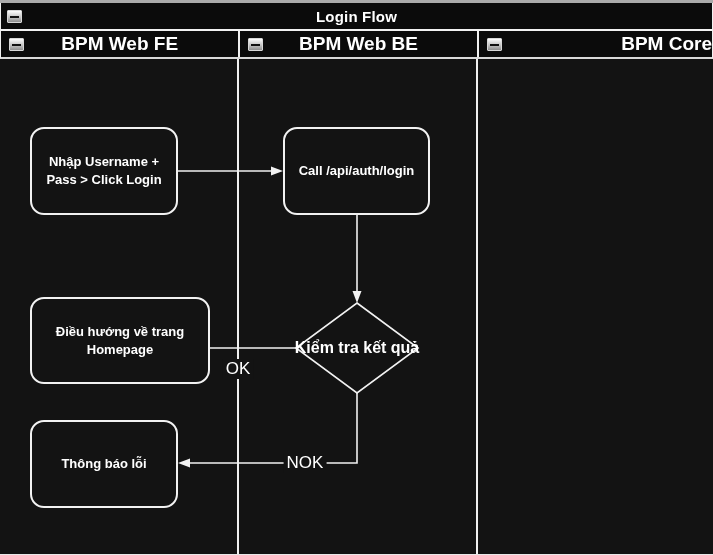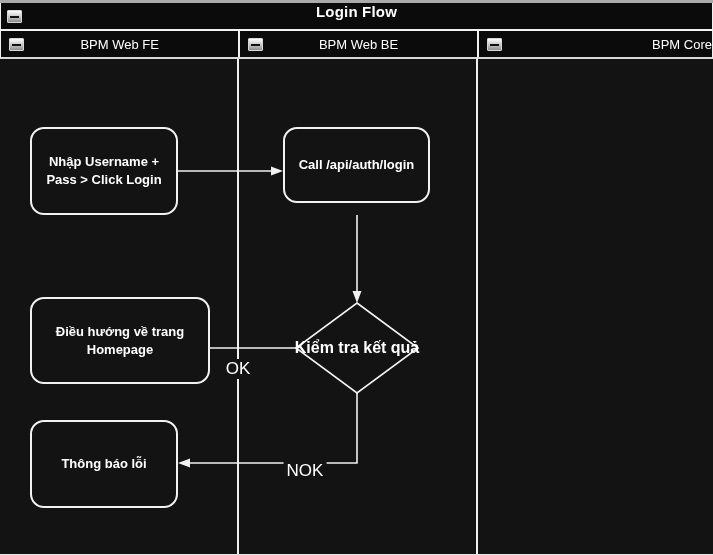--- a/index.html
+++ b/index.html
@@ -9,33 +9,33 @@
     background:#131313;
     font-family:"Liberation Sans","DejaVu Sans",sans-serif;
     color:#ffffff;
     border-bottom:1px solid #e8e8e8;
   }
   .top-strip{position:absolute;left:0;top:0;width:713px;height:3px;background:#ababab;}
   .pool-title-row{
     position:absolute;left:0;top:3px;width:713px;height:28px;
     background:#0b0b0b;border-left:1px solid #f0f0f0;border-right:1px solid #f0f0f0;
     border-bottom:2px solid #f2f2f2;
-    display:flex;align-items:flex-start;justify-content:center;
+    display:flex;align-items:center;justify-content:center;
   }
   .pool-title{font-size:15px;font-weight:bold;letter-spacing:.2px;}
   .lane-header-row{
     position:absolute;left:0;top:31px;width:713px;height:28px;
     background:#0b0b0b;border-left:1px solid #f0f0f0;border-right:1px solid #f0f0f0;
     border-bottom:2px solid #d9d9d9;
     display:flex;
   }
   .lane-header{
     position:relative;height:100%;
     display:flex;align-items:center;justify-content:center;
-    font-size:13px;font-weight:normal;
+    font-size:19px;font-weight:bold;
   }
   .lane-header + .lane-header{border-left:2px solid #f0f0f0;}
   .lh-1{width:238px;} .lh-2{width:239px;align-items:center;} .lh-3{width:236px;justify-content:flex-end;}
 
   .collapse-btn{
     position:absolute;width:15px;height:13px;
     background:linear-gradient(180deg,#fdfdfd 0%,#cfcfcf 45%,#8f8f8f 100%);
     border:1px solid #d8d8d8;border-radius:1px;
     display:flex;align-items:center;justify-content:center;
   }
@@ -46,37 +46,37 @@
   .lane-divider{position:absolute;top:59px;height:495px;width:2px;background:#f0f0f0;}
   .ld-1{left:237px;} .ld-2{left:476px;}
 
   .node{
     position:absolute;background:#131313;border:2px solid #f2f2f2;border-radius:14px;
     display:flex;align-items:center;justify-content:center;text-align:center;
     font-size:13px;font-weight:bold;line-height:1.35;
     white-space:pre-line;padding:4px 6px;z-index:3;
   }
   .n-input{left:30px;top:127px;width:148px;height:88px;}
-  .n-call{left:283px;top:127px;width:147px;height:76px;}
+  .n-call{left:283px;top:127px;width:147px;height:88px;}
   .n-redirect{left:30px;top:297px;width:180px;height:87px;}
   .n-error{left:30px;top:420px;width:148px;height:88px;}
 
   .connector-layer{position:absolute;left:0;top:0;width:713px;height:555px;z-index:2;pointer-events:none;}
 
   .diamond-label{
     position:absolute;left:357px;top:348px;transform:translate(-50%,-50%);
     font-size:16px;font-weight:bold;white-space:nowrap;z-index:3;
   }
   .edge-label{
     position:absolute;transform:translate(-50%,-50%);
     background:#131313;padding:0 3px;font-size:17px;font-weight:normal;
     color:#ffffff;z-index:4;white-space:nowrap;
   }
   .el-ok{left:238px;top:369px;}
-  .el-nok{left:305px;top:463px;margin-top:8px;}
+  .el-nok{left:305px;top:463px;}
 </style>
 </head>
 <body>
 
 <div class="stage">
 
   <div class="top-strip"></div>
 
   <div class="pool-title-row">
     <div class="collapse-btn pool-collapse">

